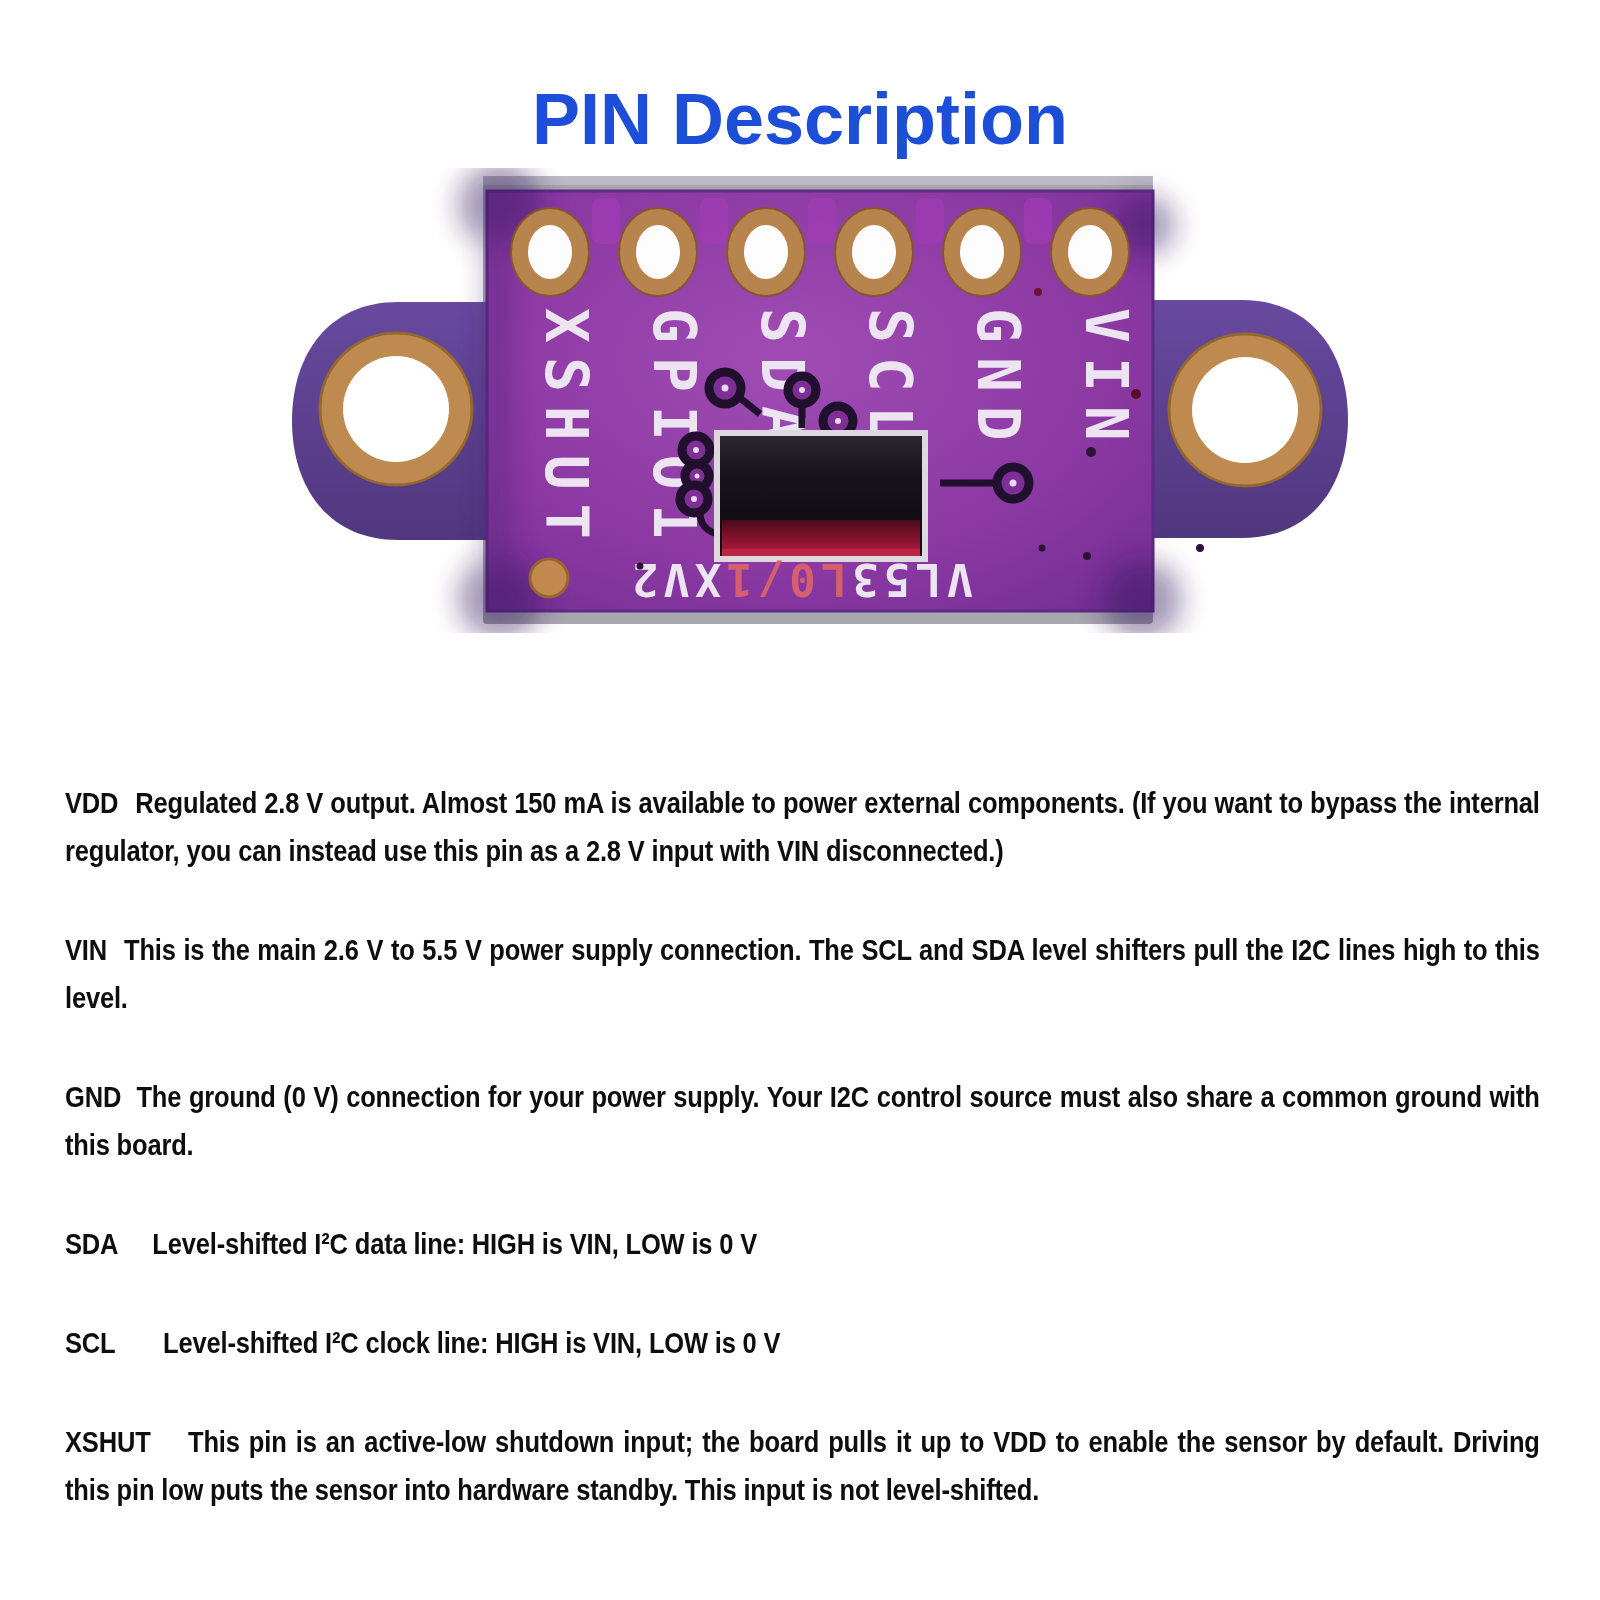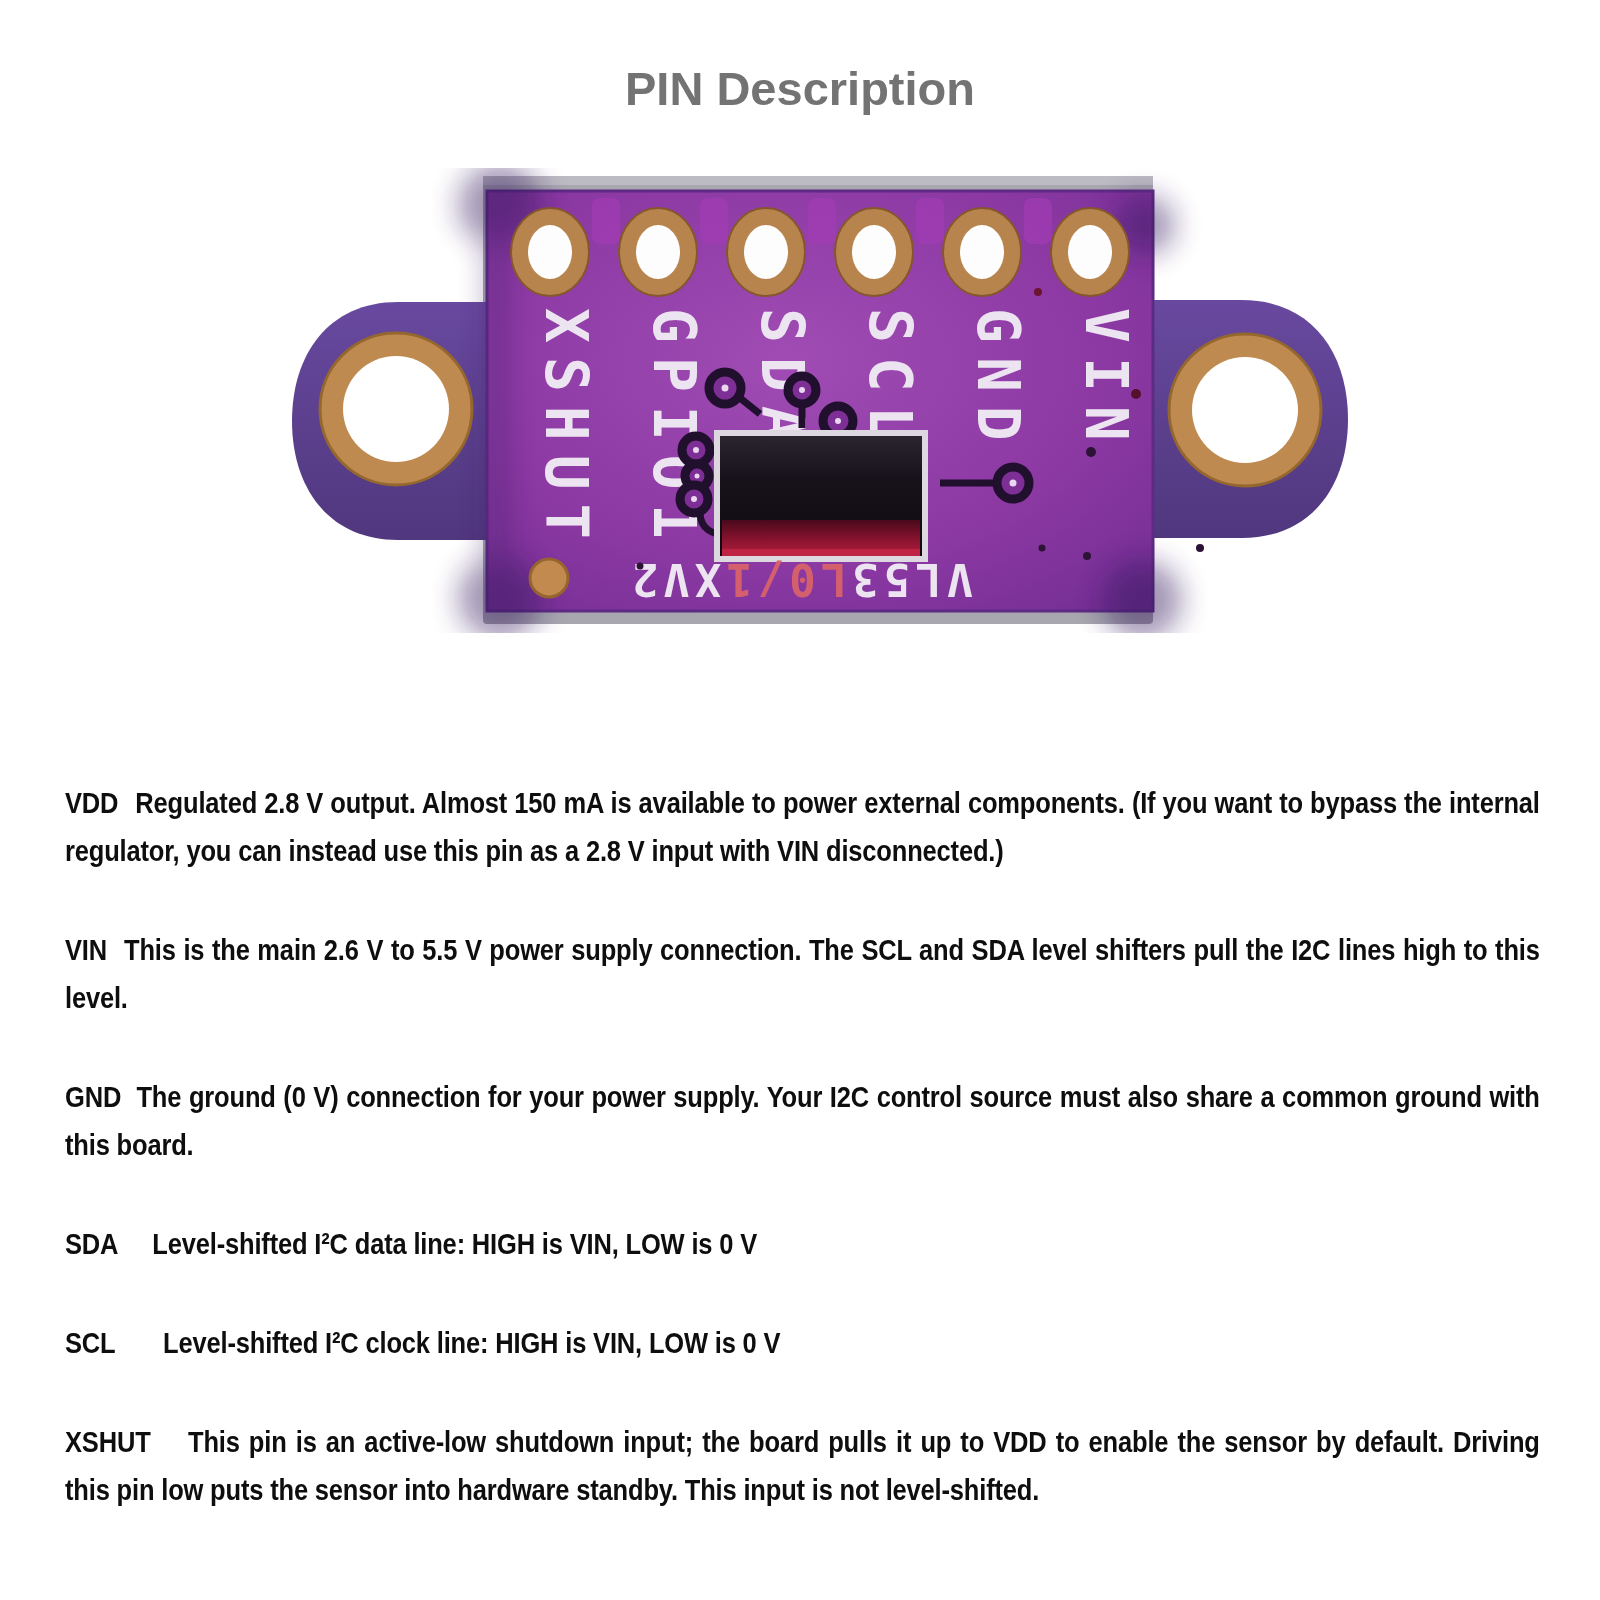--- a/index.html
+++ b/index.html
@@ -2,21 +2,21 @@
 <html><head>
 <meta charset="utf-8">
 <style>
   html,body{margin:0;padding:0;}
   body{
     width:1600px;height:1600px;position:relative;background:#ffffff;
     font-family:"Liberation Sans", sans-serif;overflow:hidden;
   }
   .page-title{
     position:absolute;top:30px;left:0;width:1600px;text-align:center;
-    font-size:47px;font-weight:bold;color:#737373;letter-spacing:0px;
+    font-size:72px;font-weight:bold;color:#1d4ed8;letter-spacing:0px;
   }
   .board-wrap{position:absolute;left:285px;top:168px;width:1070px;height:465px;}
   .pin-text{
     position:absolute;left:65px;top:779px;width:1735px;
     transform:scaleX(0.85);transform-origin:0 0;
     color:#0e0e0e;font-size:30px;font-weight:bold;line-height:48px;
     letter-spacing:-0.2px;
   }
   .pin-text p{margin:0 0 51px 0;text-align:justify;}
   .pin-name{margin-right:20px;}

